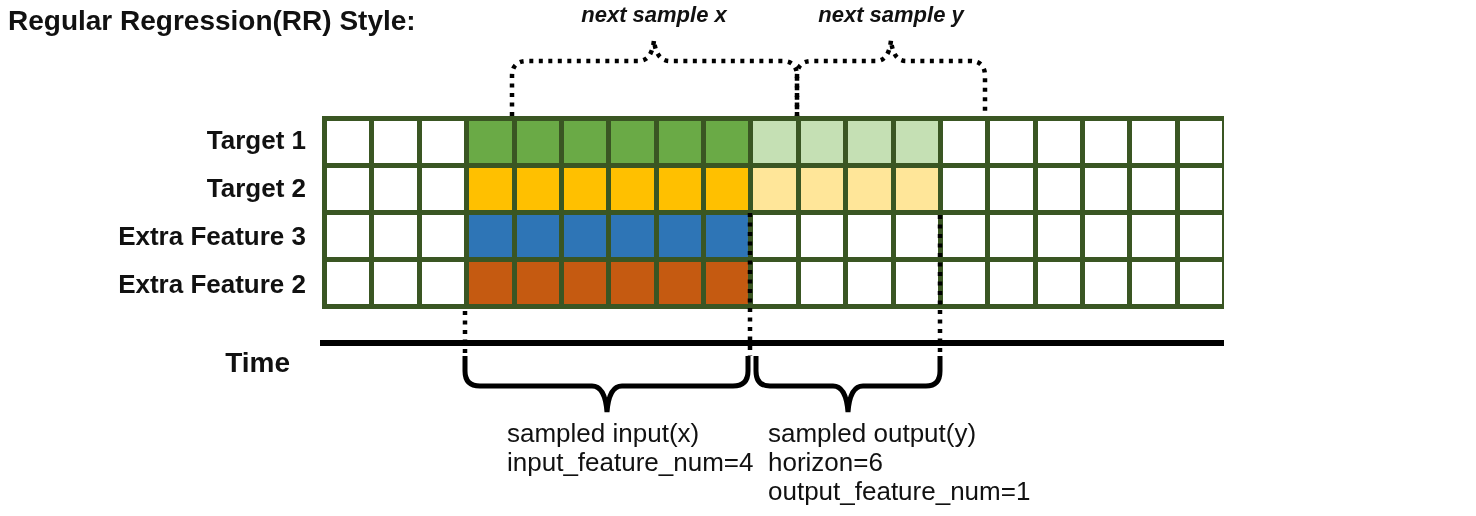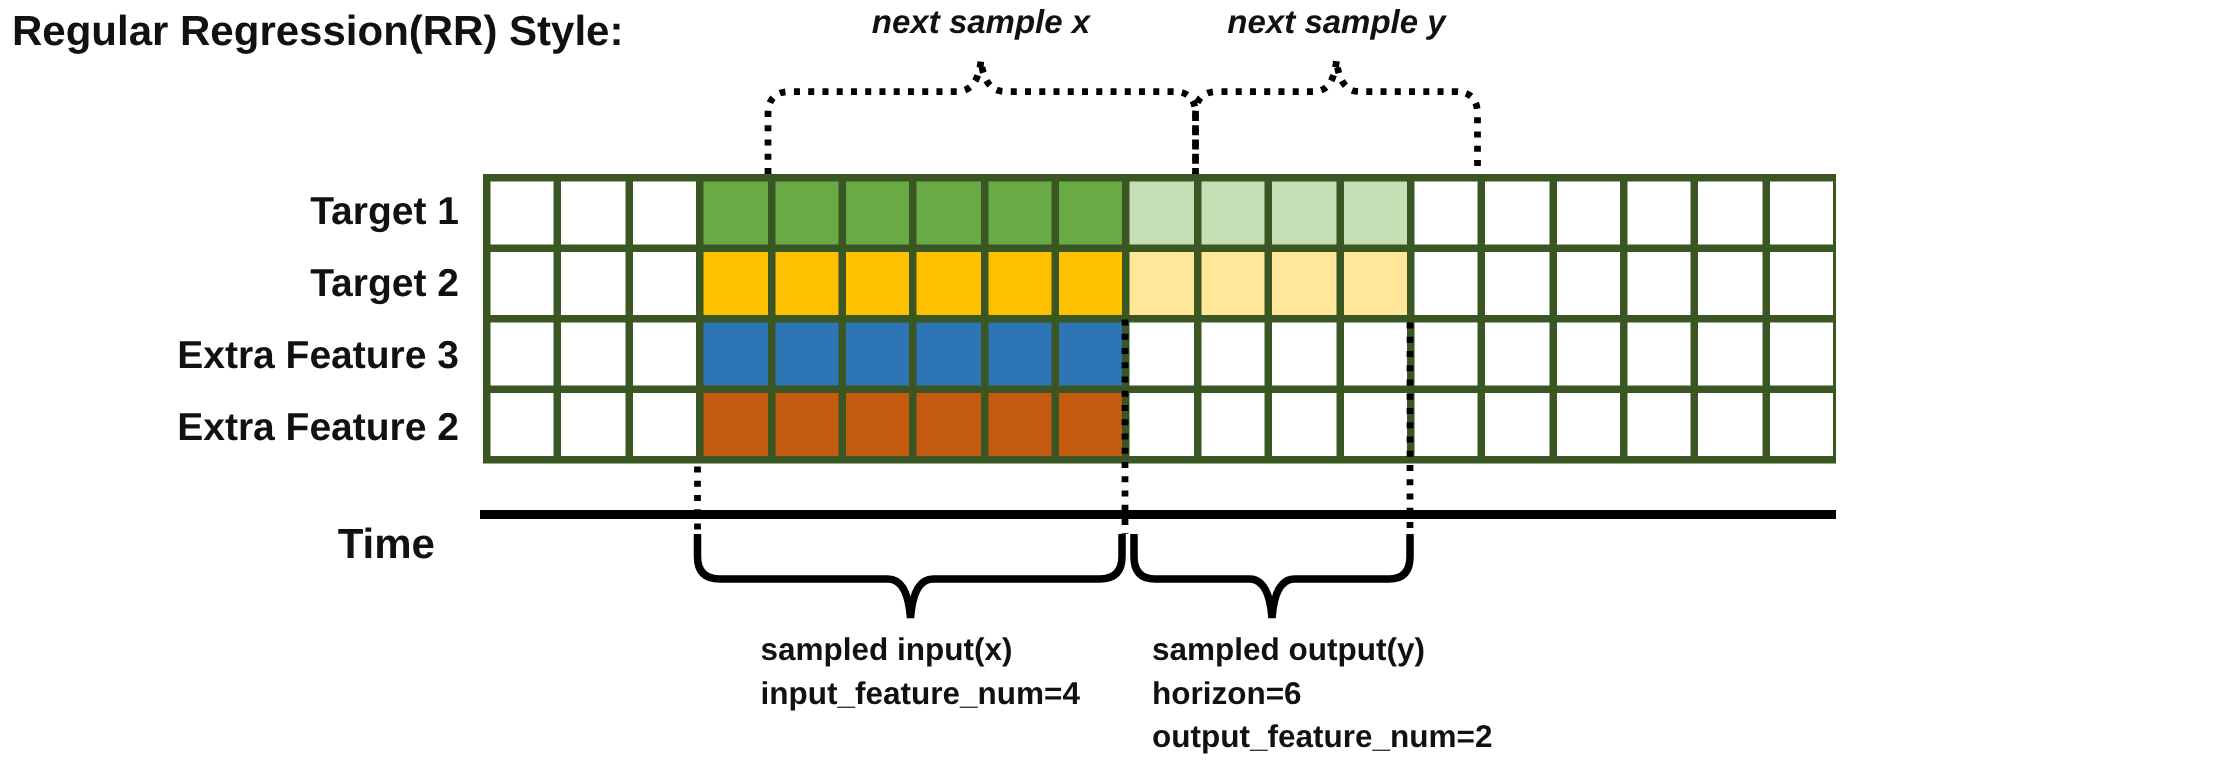--- a/index.html
+++ b/index.html
@@ -12,21 +12,21 @@
   .top-label{top:2px;transform:translateX(-50%);font-style:italic;font-weight:600;font-size:22px;white-space:nowrap;}
   #overlay{left:0;top:0;width:1476px;height:516px;pointer-events:none;}
   #row-labels{left:0;top:116px;width:314px;height:193px;display:flex;flex-direction:column;}
   .row-label{flex:1;display:flex;align-items:center;justify-content:flex-end;
     font-size:26px;font-weight:bold;padding-right:8px;white-space:nowrap;}
   #sample-grid{left:322px;top:116px;width:1142px;height:193px;box-sizing:border-box;
     display:grid;grid-template-columns:repeat(24,1fr);grid-template-rows:repeat(4,1fr);
     gap:5px;padding:5px;}
   .cell{width:100%;height:100%;}
   #time-label{left:205px;top:327px;width:85px;text-align:right;font-size:28px;font-weight:bold;margin-top:20px;}
-  .callout{top:419px;font-size:21px;line-height:29px;font-weight:700;white-space:nowrap;}
+  .callout{top:419px;font-size:26px;line-height:29px;font-weight:400;white-space:nowrap;}
   #callout-input{left:507px;}
   #callout-output{left:768px;}
 </style>
 </head>
 <body>
 
 <div id="canvas">
 
   <div id="title" class="abs">Regular Regression(RR) Style:</div>
 
@@ -142,21 +142,21 @@
   <div id="time-label" class="abs">Time</div>
 
   <div id="callout-input" class="abs callout">
     <div>sampled input(x)</div>
     <div>input_feature_num=4</div>
   </div>
 
   <div id="callout-output" class="abs callout">
     <div>sampled output(y)</div>
     <div>horizon=6</div>
-    <div>output_feature_num=2</div>
+    <div>output_feature_num=1</div>
   </div>
 
   <svg id="overlay" class="abs" viewBox="0 0 1476 516" xmlns="http://www.w3.org/2000/svg">
 
     <path d="M 512,116 L 512,76 Q 512,61 527,61 L 638,61 Q 652,61 654,40 Q 656,61 670,61 L 782,61 Q 797,61 797,76 L 797,116" fill="none" stroke="#000" stroke-width="4.5" stroke-dasharray="4 5.5"></path>
 
     <path d="M 797,116 L 797,76 Q 797,61 812,61 L 876,61 Q 889,61 891,40 Q 893,61 906,61 L 970,61 Q 985,61 985,76 L 985,116" fill="none" stroke="#000" stroke-width="4.5" stroke-dasharray="4 5.5"></path>
 
     <path d="M 465,311 L 465,356" fill="none" stroke="#000" stroke-width="4.5" stroke-dasharray="4 5.5"></path>
     <path d="M 750,213 L 750,356" fill="none" stroke="#000" stroke-width="4.5" stroke-dasharray="4 5.5"></path>

